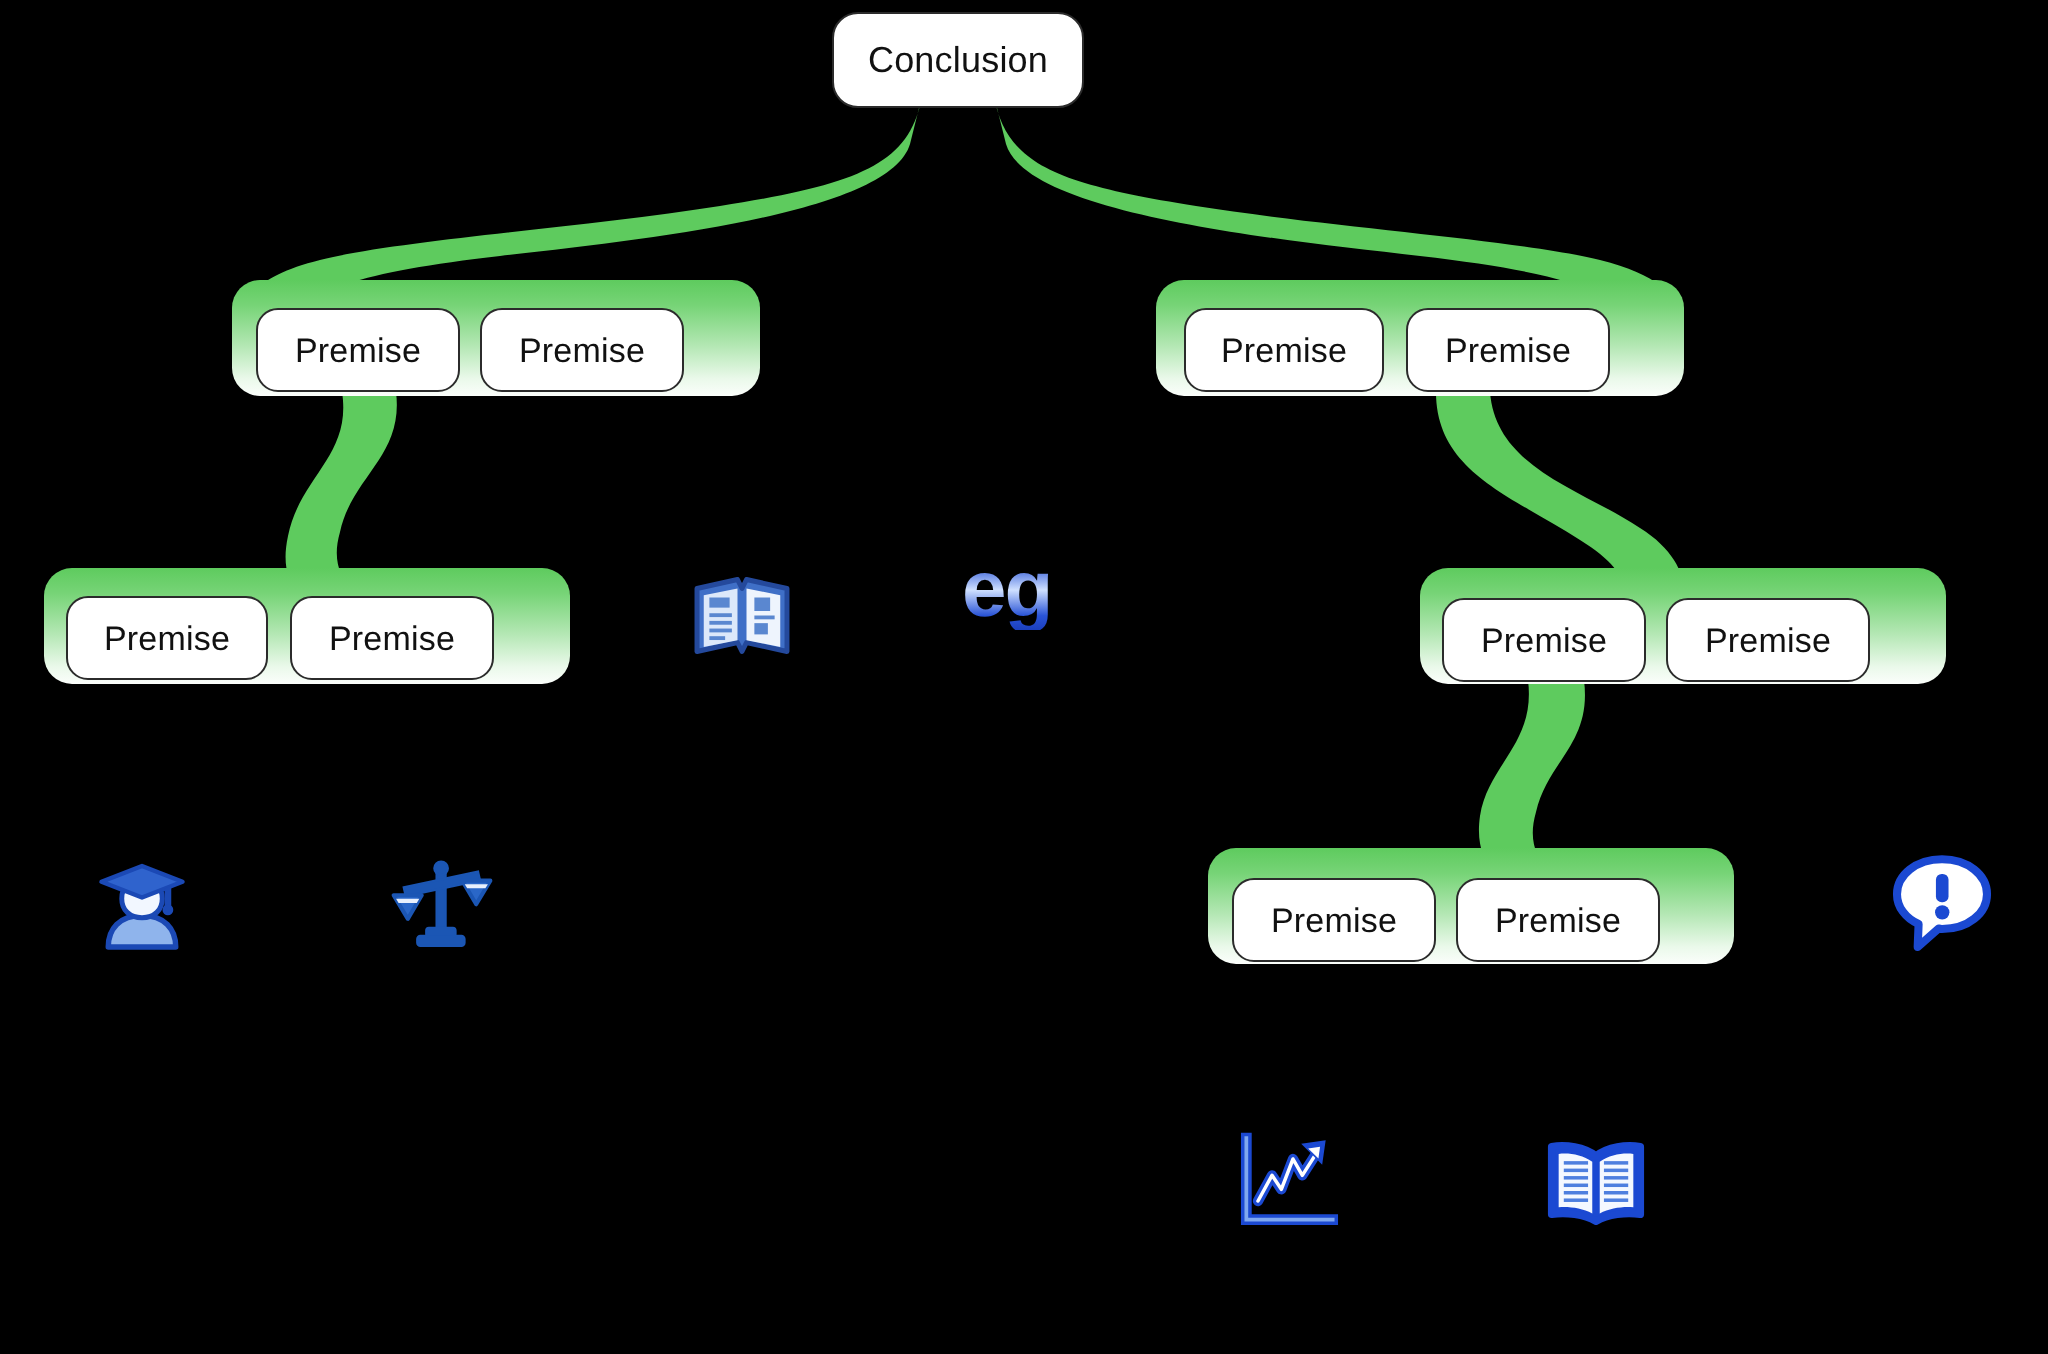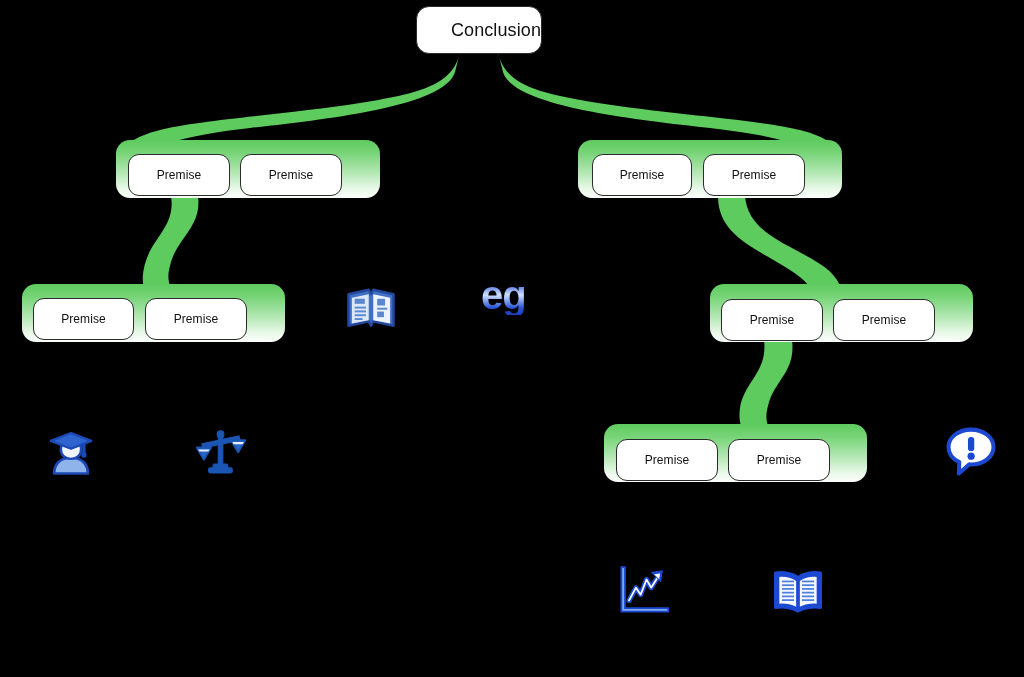--- a/index.html
+++ b/index.html
@@ -41,30 +41,29 @@
     border-radius: 11px;
     display: flex;
     align-items: center;
     justify-content: center;
     box-sizing: border-box;
     color: #000000;
     z-index: 3;
     white-space: nowrap;
   }
   .node-label {
-    font-size: 12px;
+    font-size: 17px;
     line-height: 1;
     color: #111111;
     letter-spacing: 0.1px;
   }
   .conclusion {
     border-radius: 13px;
     border: 1.4px solid #2b2b2b;
     z-index: 5;
-    justify-content: flex-end;
   }
   .conclusion .node-label { font-size: 18px; }
 
   
   .icon {
     position: absolute;
     z-index: 4;
   }
   .eg-text {
     position: absolute;

